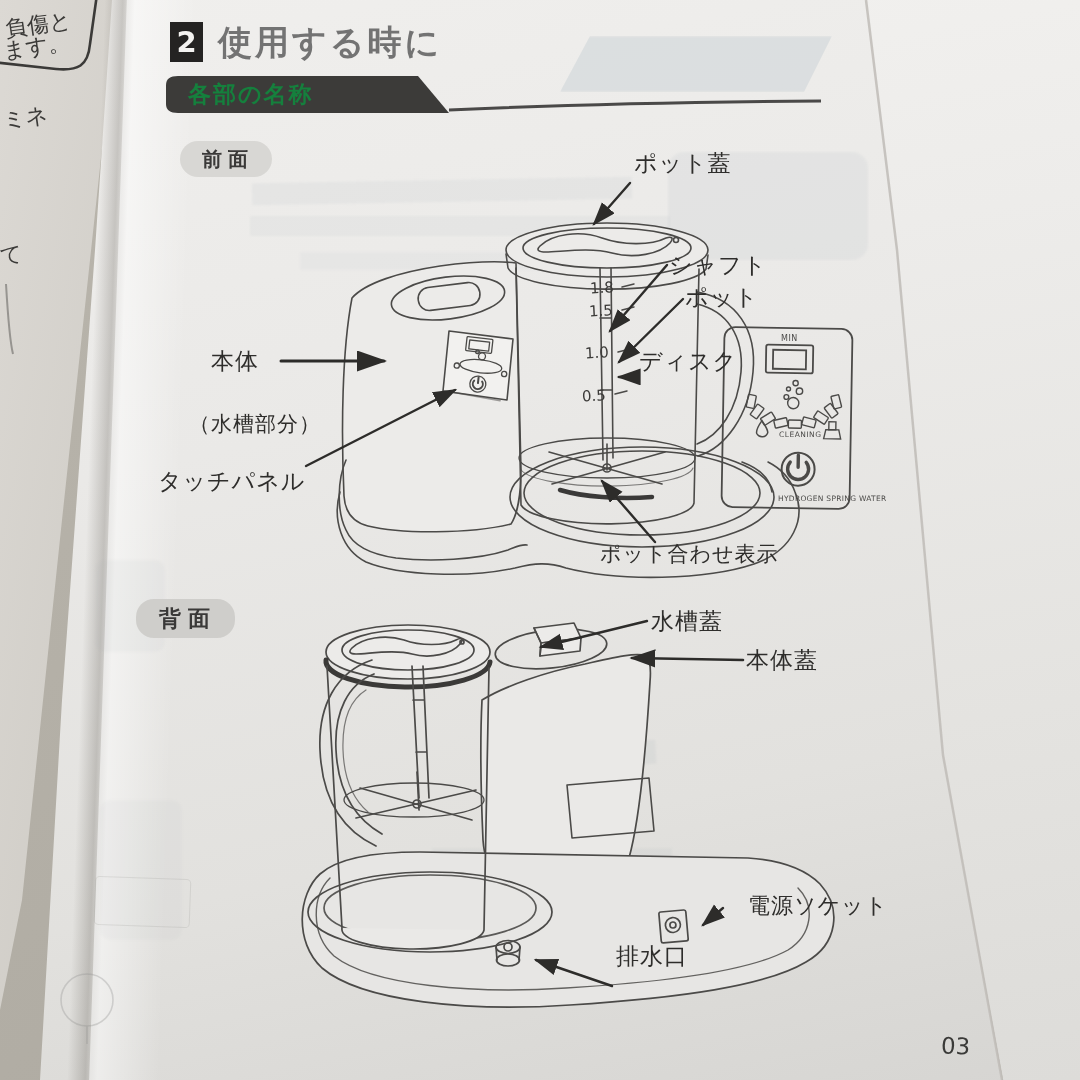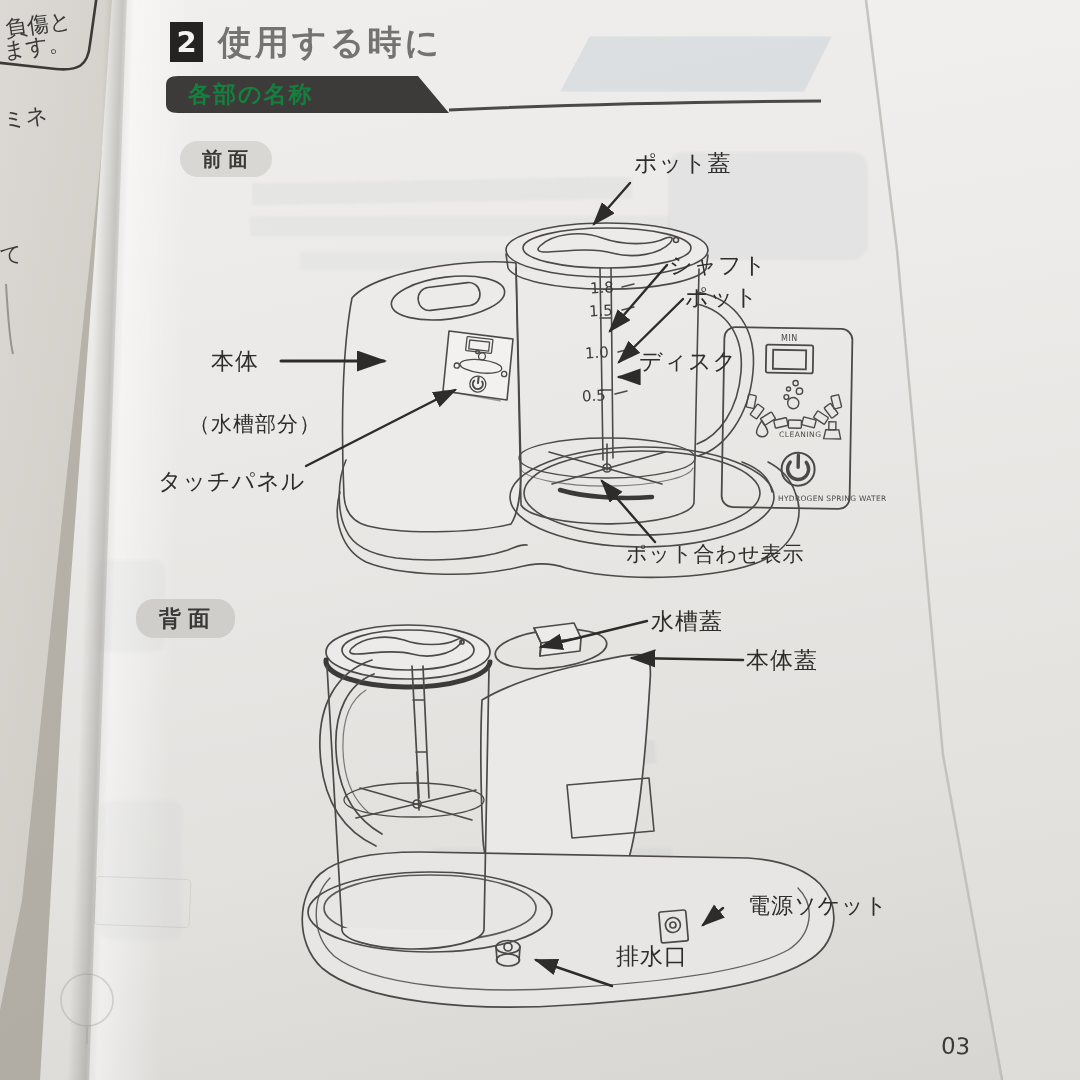--- a/index.html
+++ b/index.html
@@ -239,21 +239,21 @@
   <span>背面</span>
   </div>
 
 <div class="lbl" style="left:586px;top:148px;margin-left:48px;">ポット蓋</div>
 <div class="lbl" style="left:669px;top:250px;">シャフト</div>
 <div class="lbl" style="left:685px;top:282px;">ポット</div>
 <div class="lbl" style="left:639px;top:346px;">ディスク</div>
 <div class="lbl" style="left:211px;top:346px;">本体</div>
 <div class="lbl" style="left:189px;top:382px;font-size:21px;margin-top:28px;">（水槽部分）</div>
 <div class="lbl" style="left:158px;top:466px;">タッチパネル</div>
-<div class="lbl" style="left:600px;top:540px;font-size:21px;margin-left:26px;">ポット合わせ表示</div>
+<div class="lbl" style="left:600px;top:540px;font-size:21px;">ポット合わせ表示</div>
 
 <div class="scale-num" style="left:590px;top:279px;">1.8</div>
 <div class="scale-num" style="left:589px;top:302px;">1.5</div>
 <div class="scale-num" style="left:585px;top:344px;">1.0</div>
 <div class="scale-num" style="left:582px;top:387px;">0.5</div>
 
 <div class="panel-txt" style="left:781px;top:334px;font-size:8px;letter-spacing:.5px;">MIN</div>
 <div class="panel-txt" style="left:779px;top:430px;font-size:7.5px;letter-spacing:.5px;">CLEANING</div>
 <div class="panel-txt" style="left:758px;top:494px;font-size:7.5px;letter-spacing:.3px;margin-left:20px;">HYDROGEN SPRING WATER</div>
 

